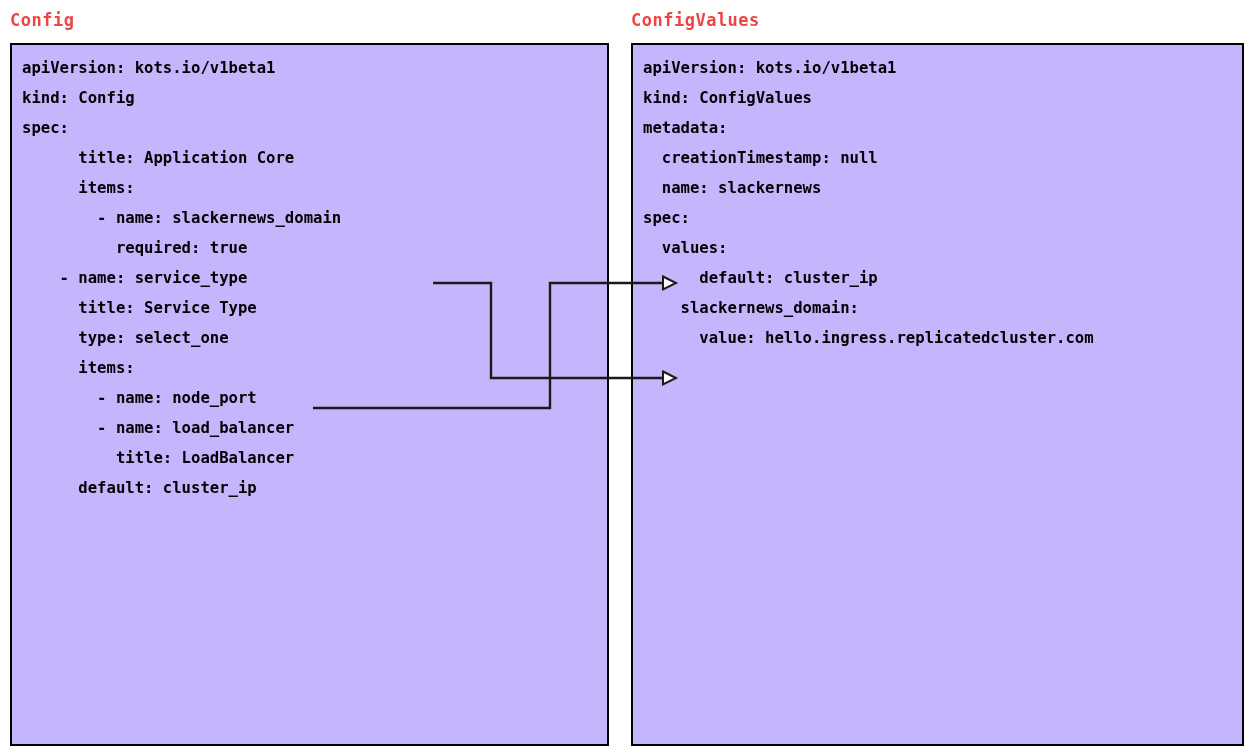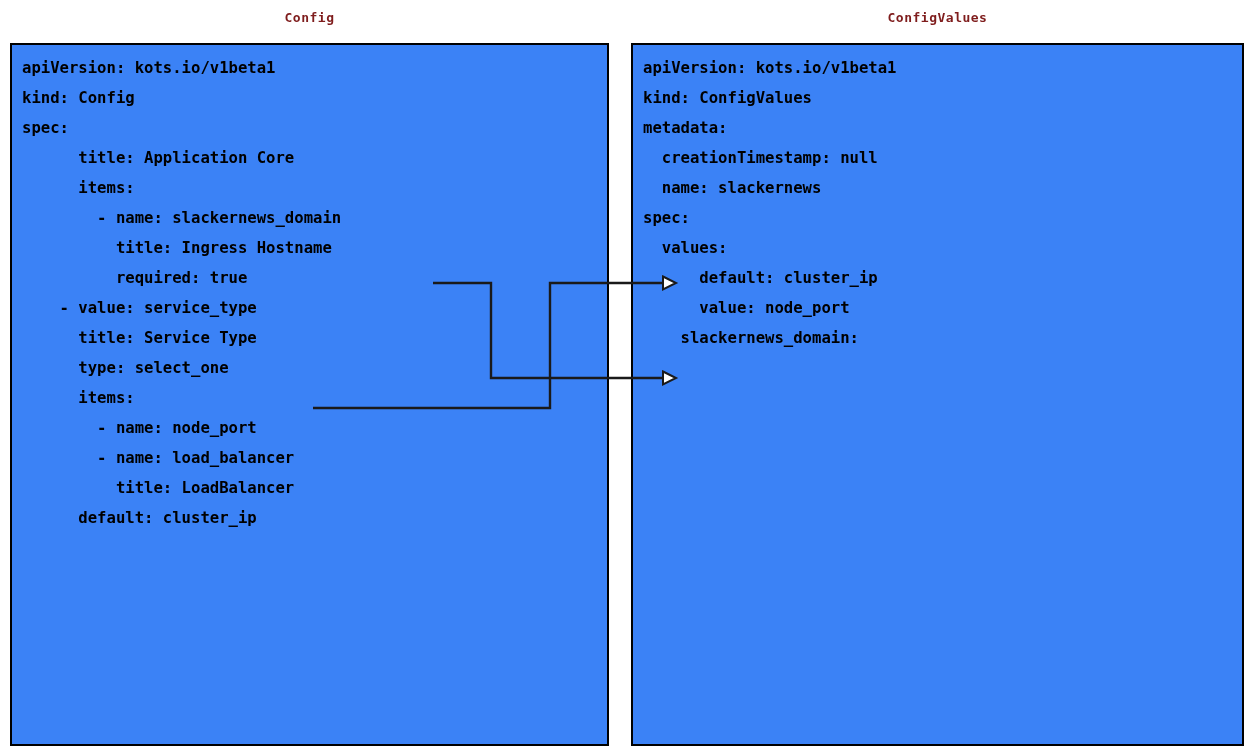--- a/index.html
+++ b/index.html
@@ -12,30 +12,29 @@
     height: 756px;
     position: relative;
     font-family: "DejaVu Sans Mono", "Liberation Mono", monospace;
     overflow: hidden;
   }
 
   .panel-title {
     position: absolute;
     font-family: "DejaVu Sans Mono", "Liberation Mono", monospace;
     font-weight: bold;
-    font-size: 13px;
-    color: #7f1d1d;
-    text-align: center;
+    font-size: 17px;
+    color: #ef4444;
     white-space: pre;
     letter-spacing: 0.5px;
   }
 
   .panel {
     position: absolute;
-    background: #3b82f6;
+    background: #c4b5fd;
     border: 2px solid #000000;
     box-sizing: border-box;
     overflow: hidden;
   }
 
   #panel-config {
     left: 10px;
     top: 43px;
     width: 599px;
     height: 703px;
@@ -94,45 +93,44 @@
 <div class="panel-title" id="title-configvalues">ConfigValues</div>
 
 <div class="panel" id="panel-config">
   <div class="yaml-block" id="yaml-config">
       <div class="yaml-line">apiVersion: kots.io/v1beta1</div>
       <div class="yaml-line">kind: Config</div>
       <div class="yaml-line">spec:</div>
       <div class="yaml-line">      title: Application Core</div>
       <div class="yaml-line">      items:</div>
       <div class="yaml-line">        - name: slackernews_domain</div>
-      <div class="yaml-line">          title: Ingress Hostname</div>
       <div class="yaml-line">          required: true</div>
-      <div class="yaml-line">    - value: service_type</div>
+      <div class="yaml-line">    - name: service_type</div>
       <div class="yaml-line">      title: Service Type</div>
       <div class="yaml-line">      type: select_one</div>
       <div class="yaml-line">      items:</div>
       <div class="yaml-line">        - name: node_port</div>
       <div class="yaml-line">        - name: load_balancer</div>
       <div class="yaml-line">          title: LoadBalancer</div>
       <div class="yaml-line">      default: cluster_ip</div>
     </div>
 </div>
 
 <div class="panel" id="panel-configvalues">
   <div class="yaml-block" id="yaml-configvalues">
       <div class="yaml-line">apiVersion: kots.io/v1beta1</div>
       <div class="yaml-line">kind: ConfigValues</div>
       <div class="yaml-line">metadata:</div>
       <div class="yaml-line">  creationTimestamp: null</div>
       <div class="yaml-line">  name: slackernews</div>
       <div class="yaml-line">spec:</div>
       <div class="yaml-line">  values:</div>
       <div class="yaml-line">      default: cluster_ip</div>
-      <div class="yaml-line">      value: node_port</div>
       <div class="yaml-line">    slackernews_domain:</div>
+      <div class="yaml-line">      value: hello.ingress.replicatedcluster.com</div>
     </div>
 </div>
 
 <svg id="connectors" viewBox="0 0 1258 756" xmlns="http://www.w3.org/2000/svg">
   <g fill="none" stroke="#1a1a1a" stroke-width="2.4" stroke-linecap="butt" stroke-linejoin="miter">
 
     <path d="M433,283 L491,283 L491,378 L663,378"></path>
 
     <path d="M313,408 L550,408 L550,283 L663,283"></path>
   </g>

